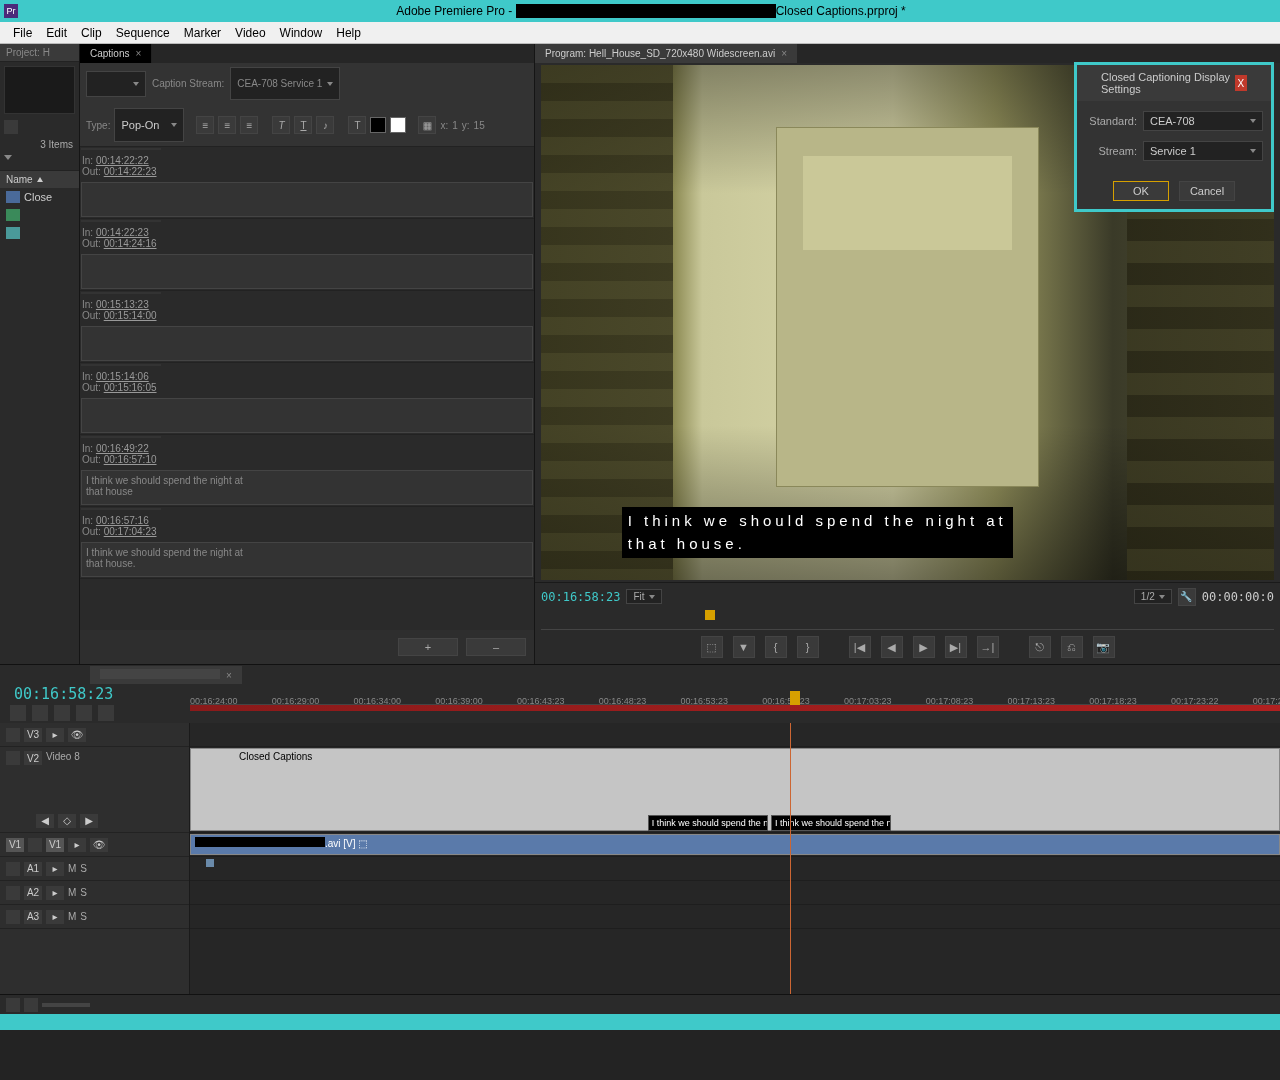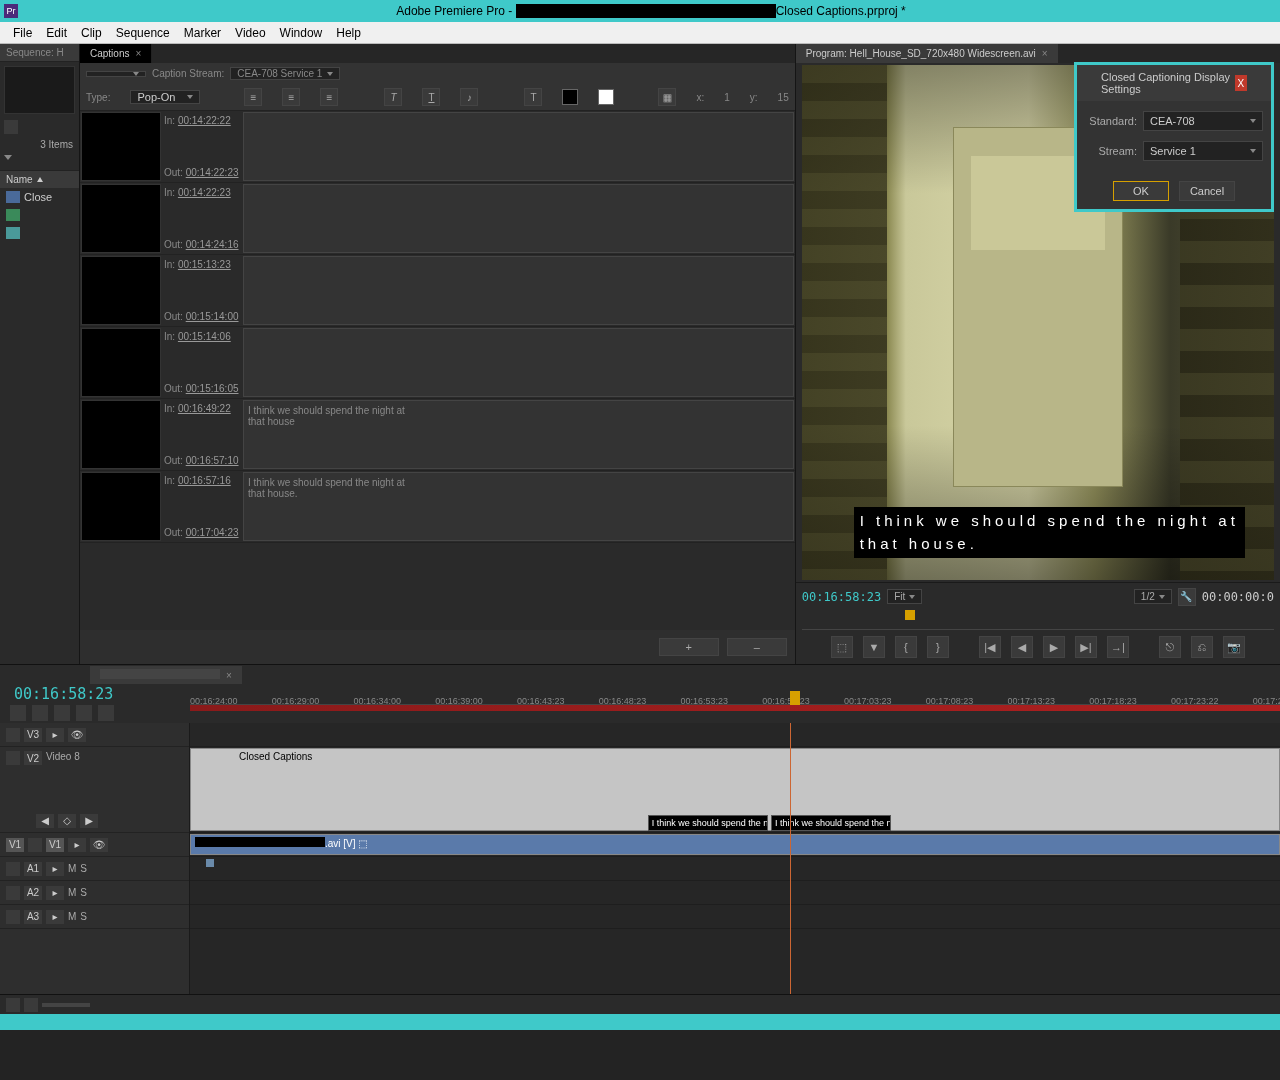--- a/index.html
+++ b/index.html
@@ -22,30 +22,30 @@
 .proj-item { display:flex; align-items:center; padding:3px 6px; gap:4px; }
 .pi-ico { width:14px; height:12px; background:#4a6a9a; }
 .pi-ico.g { background:#3a8a5a; }
 .pi-ico.t { background:#4a9a9a; }
 
 .captions-panel { flex:0 0 455px; background:#2e2e2e; border-right:1px solid #151515; display:flex; flex-direction:column; }
 .ctab-row { display:flex; background:#262626; }
 .ctab { padding:4px 10px; background:#000000; font-size:10px; border-right:1px solid #222; }
 .ctab .x { margin-left:6px; color:#888; }
 .ctoolbar { padding:4px 6px; display:flex; align-items:center; gap:6px; background:#333; font-size:10px; color:#888; }
-.sel { background:#222; border:1px solid #444; padding:0 6px; min-width:110px; display:inline-flex; align-items:center; justify-content:space-between; }
+.sel { background:#222; border:1px solid #444; padding:10px 6px; min-width:110px; display:inline-flex; align-items:center; justify-content:space-between; }
 .tri-dn { width:0; height:0; border-left:3px solid transparent; border-right:3px solid transparent; border-top:4px solid #888; }
-.ctoolbar2 { padding:4px 6px; display:flex; align-items:center; gap:20px; background:#333; border-bottom:1px solid #222; }
+.ctoolbar2 { padding:4px 6px; display:flex; align-items:center; gap:4px; background:#333; border-bottom:1px solid #222; }
 .lbl { color:#888; font-size:10px; }
 .ico-btn { width:18px; height:18px; background:#3a3a3a; border:1px solid #444; display:flex; align-items:center; justify-content:center; font-size:10px; color:#aaa; }
 .swatch { width:16px; height:16px; background:#fff; border:1px solid #666; }
 .swatch.bk { background:#000; }
 
 .caption-rows { flex:1; overflow-y:auto; background:#2a2a2a; }
-.cap-row { display:flex; border-bottom:1px solid #222; height:72px; }
+.cap-row { display:flex; border-bottom:1px solid #222; height:72px;flex-direction:column; }
 .cap-thumb { width:80px; background:#000; border:1px solid #333; margin:1px; }
 .cap-tc { width:80px; padding:4px 2px; font-size:10px; color:#888; display:flex; flex-direction:column; justify-content:space-between; }
 .cap-tc .tc-val { color:#999; text-decoration:underline; cursor:pointer; }
 .cap-text { flex:1; background:#333; border:1px solid #444; margin:1px; padding:4px; font-size:10px; color:#888; }
 .cap-foot { padding:8px; display:flex; justify-content:flex-end; gap:8px; }
 .foot-btn { width:60px; height:18px; background:#3a3a3a; border:1px solid #444; display:flex; align-items:center; justify-content:center; color:#aaa; }
 
 .program-panel { flex:1; background:#2a2a2a; display:flex; flex-direction:column; position:relative; }
 .ptab-row { display:flex; background:#262626; }
 .ptab { padding:4px 10px; background:#3a3a3a; font-size:10px; }
@@ -128,21 +128,21 @@
   <span>Clip</span>
   <span>Sequence</span>
   <span>Marker</span>
   <span>Video</span>
   <span>Window</span>
   <span>Help</span>
 </div>
 
 <div class="workspace">
   <div class="left-col">
-    <div class="panel-tab">Sequence: H</div>
+    <div class="panel-tab">Project: H</div>
     <div class="mini-thumb"></div>
     <div class="small-icons">
         <div class="sm-ico"></div>
       </div>
     <div class="items-count">3 Items</div>
     <div style="height:18px;background:#2a2a2a;border-bottom:1px solid #222;padding:2px 4px;">
         <div style="width:0;height:0;border-left:4px solid transparent;border-right:4px solid transparent;border-top:5px solid #888;"></div>
       </div>
     <div class="name-hdr">
         <span>Name</span>

